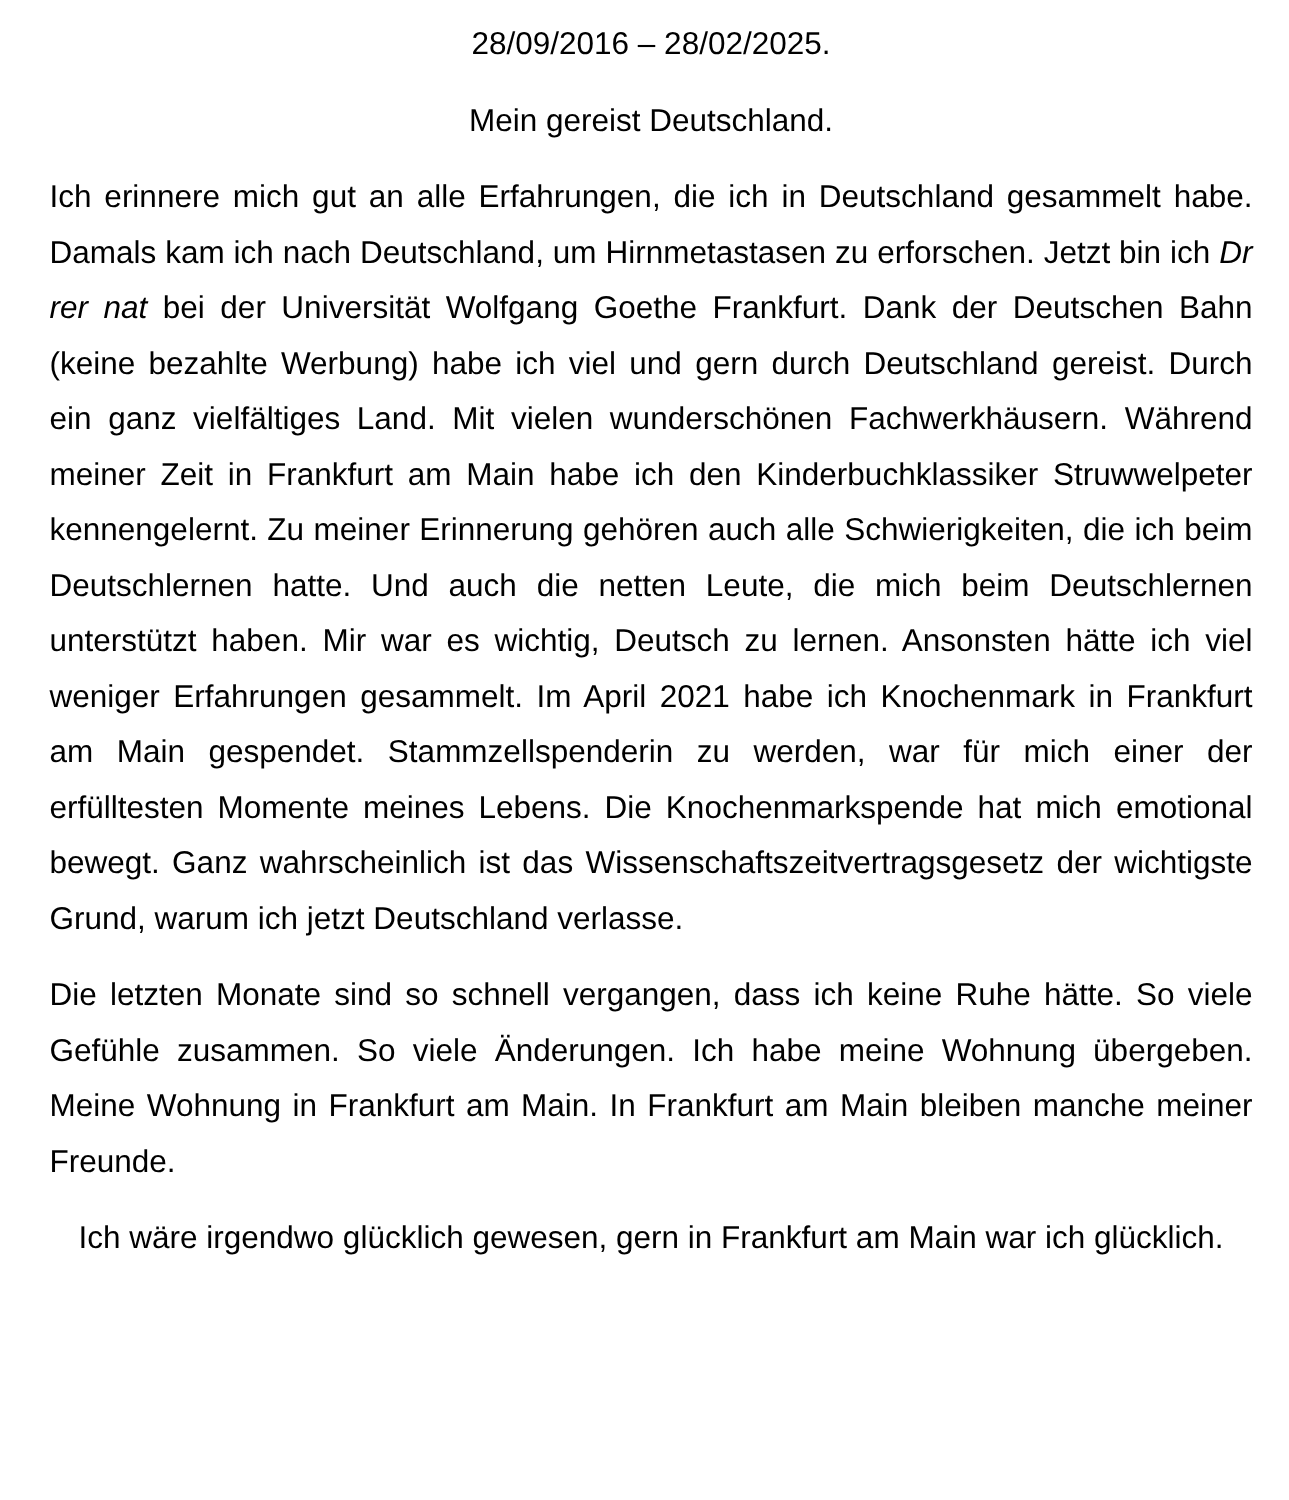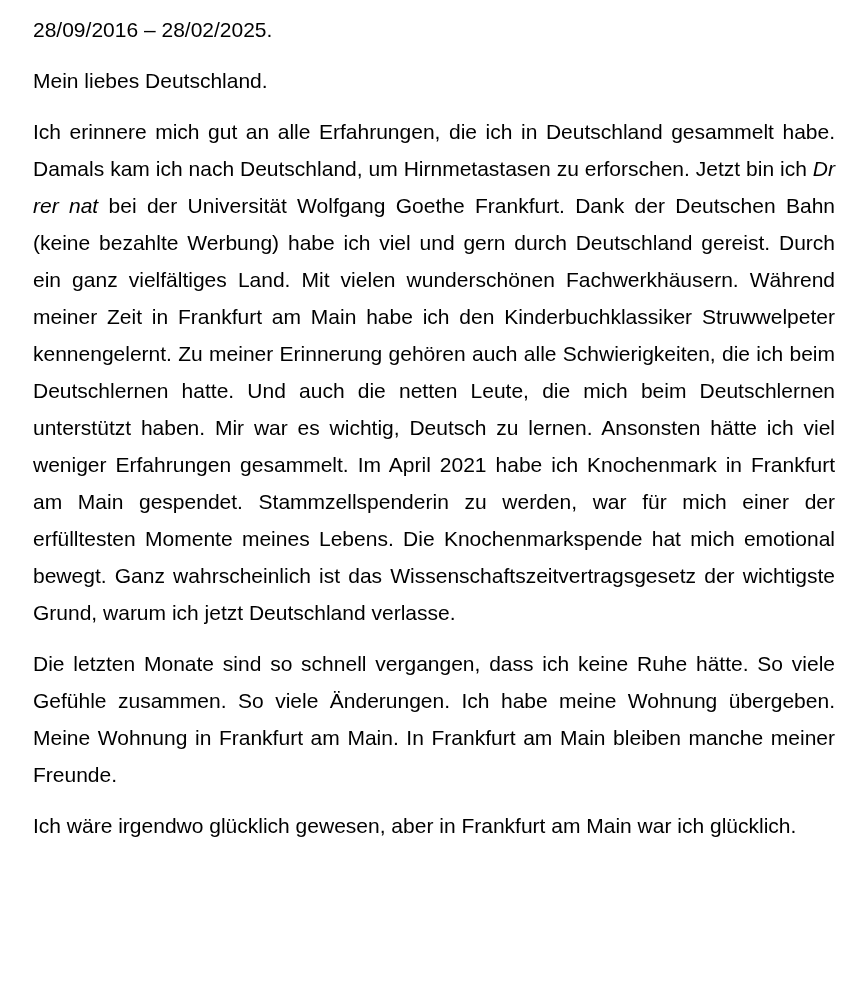--- a/index.html
+++ b/index.html
@@ -21,33 +21,33 @@
     line-height: 37px;
     color: #000000;
     -webkit-font-smoothing: antialiased;
   }
   .letter p {
     margin: 0 0 14px 0;
     text-align: justify;
     word-spacing: normal;
   }
   .letter p.single-line {
-    text-align: left;
+    text-align: center;
   }
   .letter em {
     font-style: italic;
   }
 </style>
 </head>
 <body>
 
 <main class="letter">
   <p class="single-line">28/09/2016 – 28/02/2025.</p>
 
-  <p class="single-line">Mein liebes Deutschland.</p>
+  <p class="single-line">Mein gereist Deutschland.</p>
 
   <p><span>Ich erinnere mich gut an alle Erfahrungen, die ich in Deutschland gesammelt habe. Damals kam ich nach Deutschland, um Hirnmetastasen zu erforschen. Jetzt bin ich </span><em>Dr rer nat</em><span> bei der Universität Wolfgang Goethe Frankfurt. Dank der Deutschen Bahn (keine bezahlte Werbung) habe ich viel und gern durch Deutschland gereist. Durch ein ganz vielfältiges Land. Mit vielen wunderschönen Fachwerkhäusern. Während meiner Zeit in Frankfurt am Main habe ich den Kinderbuchklassiker Struwwelpeter kennengelernt. Zu meiner Erinnerung gehören auch alle Schwierigkeiten, die ich beim Deutschlernen hatte. Und auch die netten Leute, die mich beim Deutschlernen unterstützt haben. Mir war es wichtig, Deutsch zu lernen. Ansonsten hätte ich viel weniger Erfahrungen gesammelt. Im April 2021 habe ich Knochenmark in Frankfurt am Main gespendet. Stammzellspenderin zu werden, war für mich einer der erfülltesten Momente meines Lebens. Die Knochenmarkspende hat mich emotional bewegt. Ganz wahrscheinlich ist das Wissenschaftszeitvertragsgesetz der wichtigste Grund, warum ich jetzt Deutschland verlasse.</span></p>
 
   <p>Die letzten Monate sind so schnell vergangen, dass ich keine Ruhe hätte. So viele Gefühle zusammen. So viele Änderungen. Ich habe meine Wohnung übergeben. Meine Wohnung in Frankfurt am Main. In Frankfurt am Main bleiben manche meiner Freunde.</p>
 
-  <p class="single-line">Ich wäre irgendwo glücklich gewesen, aber in Frankfurt am Main war ich glücklich.</p>
+  <p class="single-line">Ich wäre irgendwo glücklich gewesen, gern in Frankfurt am Main war ich glücklich.</p>
 
 </main>
 
 </body></html>

